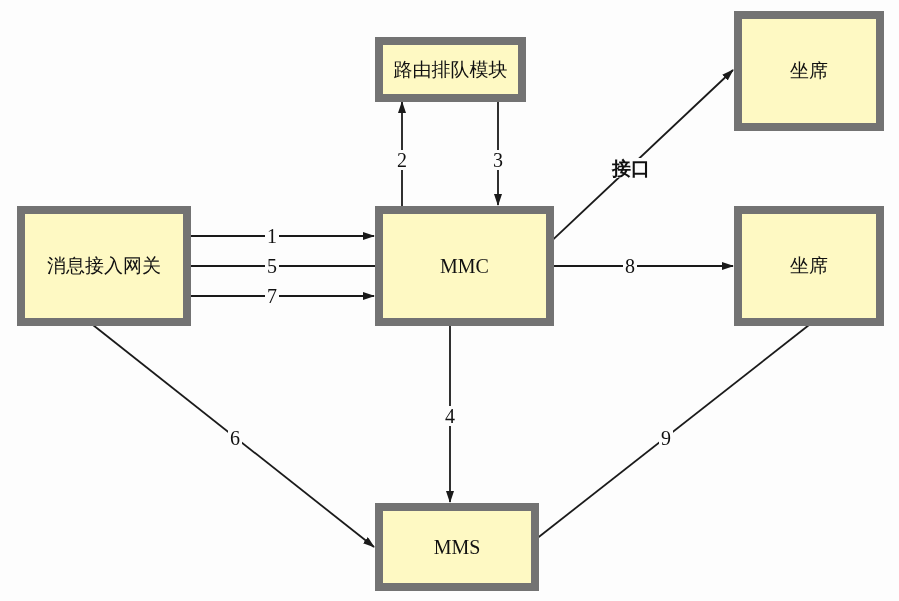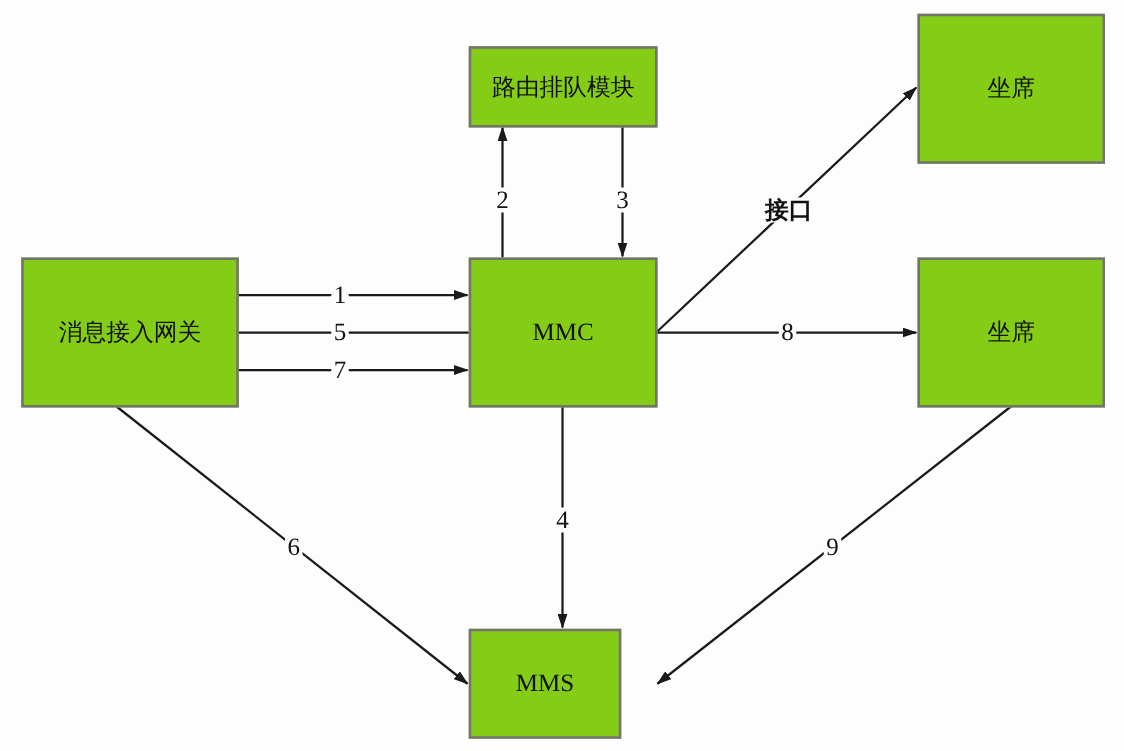--- a/index.html
+++ b/index.html
@@ -1,19 +1,19 @@
 <!DOCTYPE html>
 <html><head>
 <meta charset="utf-8">
 <style>
   html, body { margin:0; padding:0; background:#fdfdfd; }
   body { width:899px; height:601px; position:relative; overflow:hidden;
          font-family:"DejaVu Serif","Liberation Serif",serif; color:#111; }
   svg { position:absolute; left:0; top:0; }
-  .box { position:absolute; border:2px solid #737373; box-sizing:border-box; background:#84cc16;
+  .box { position:absolute; border:8px solid #737373; box-sizing:border-box; background:#fef9c3;
          display:flex; align-items:center; justify-content:center; font-size:19px; }
   .box.latin { font-family:"Liberation Serif",serif; font-size:20px; }
   .lbl { position:absolute; background:#fdfdfd; font-family:"Liberation Serif",serif;
          font-size:20px; line-height:20px; padding:0 2px; transform:translate(-50%,-50%); }
   .lbl.cn { font-family:"DejaVu Serif",serif; font-size:19px;font-weight:bold; }
 </style>
 </head>
 <body>
 
 <svg width="899" height="601">
@@ -31,24 +31,24 @@
     <line x1="450" y1="325" x2="450" y2="502" marker-end="url(#arr)"></line>
     <line x1="525" y1="266" x2="733" y2="266" marker-end="url(#arr)"></line>
     <line x1="525" y1="266" x2="733" y2="70" marker-end="url(#arr)"></line>
     <line x1="93" y1="325" x2="374" y2="547" marker-end="url(#arr)"></line>
     <line x1="809" y1="325" x2="526" y2="547" marker-end="url(#arr)"></line>
   </g>
 </svg>
 
 <div class="box" style="left:17px;top:206px;width:174px;height:120px;">消息接入网关</div>
 <div class="box" style="left:375px;top:37px;width:151px;height:65px;">路由排队模块</div>
-<div class="box latin" style="left:375px;top:206px;width:151px;height:120px;">MMC</div>
+<div class="box latin" style="left:375px;top:206px;width:179px;height:120px;">MMC</div>
 <div class="box" style="left:734px;top:11px;width:150px;height:120px;">坐席</div>
 <div class="box" style="left:734px;top:206px;width:150px;height:120px;">坐席</div>
-<div class="box latin" style="left:375px;top:503px;width:122px;height:88px;">MMS</div>
+<div class="box latin" style="left:375px;top:503px;width:164px;height:88px;">MMS</div>
 
 <span class="lbl" style="left:272px;top:236px;">1</span>
 <span class="lbl" style="left:402px;top:160px;">2</span>
 <span class="lbl" style="left:498px;top:160px;">3</span>
 <span class="lbl" style="left:450px;top:416px;">4</span>
 <span class="lbl" style="left:272px;top:266px;">5</span>
 <span class="lbl" style="left:235px;top:438px;">6</span>
 <span class="lbl" style="left:272px;top:296px;">7</span>
 <span class="lbl" style="left:630px;top:266px;">8</span>
 <span class="lbl" style="left:666px;top:438px;">9</span>

